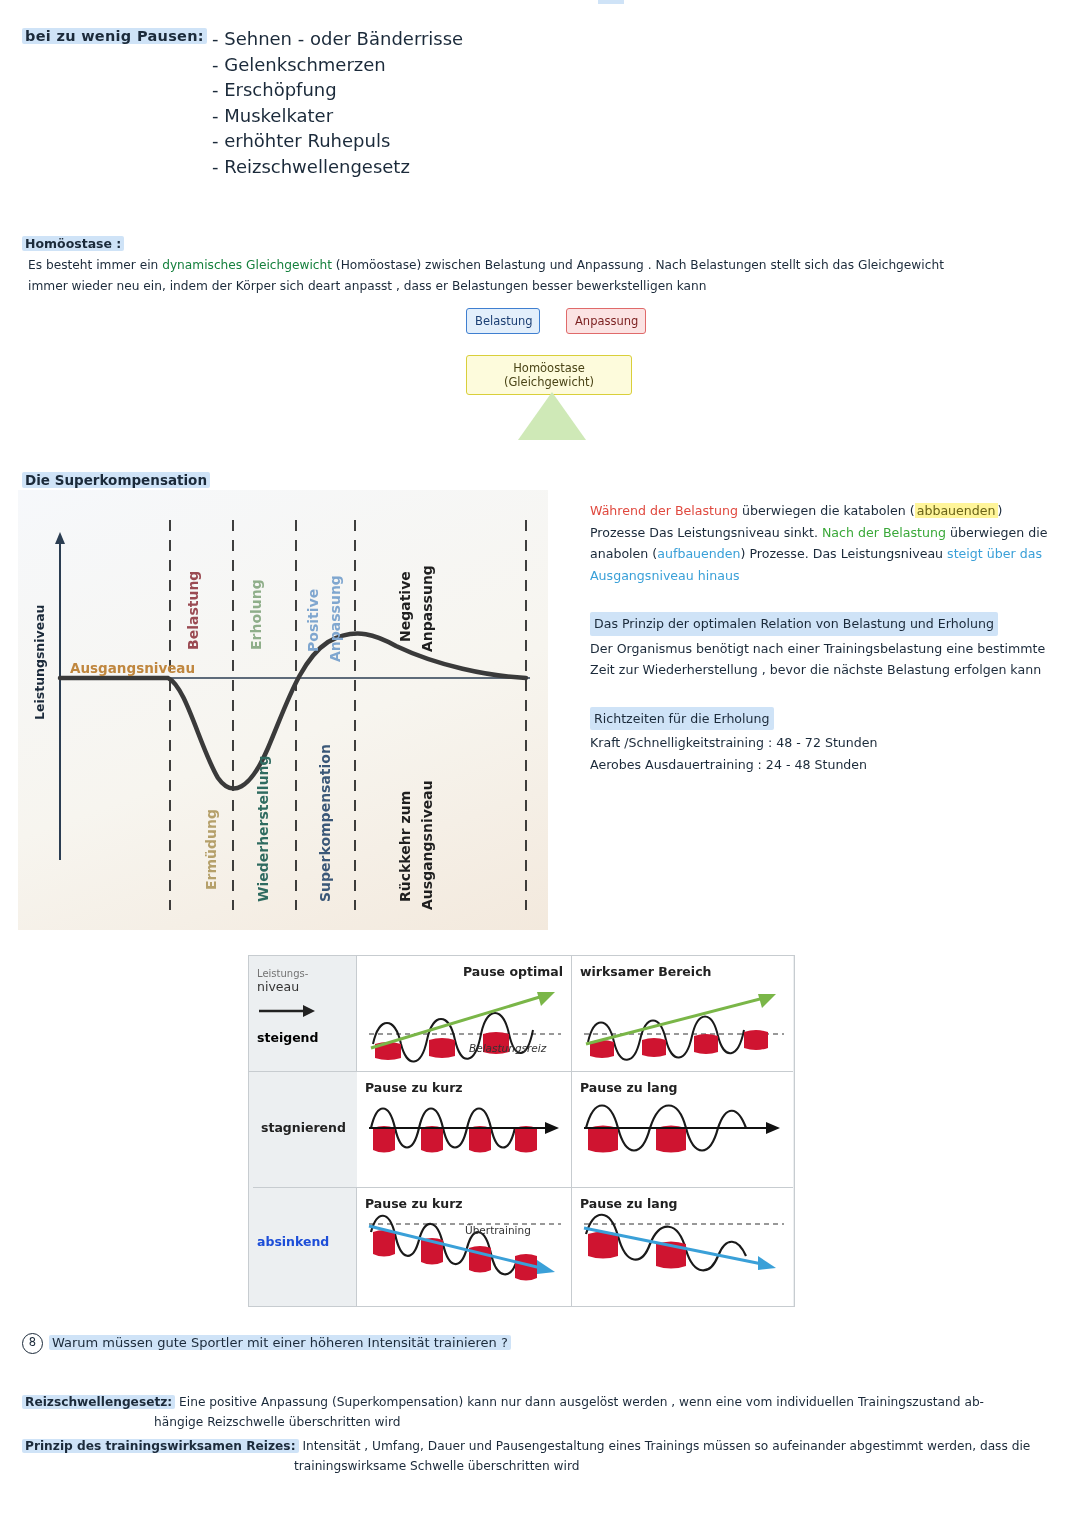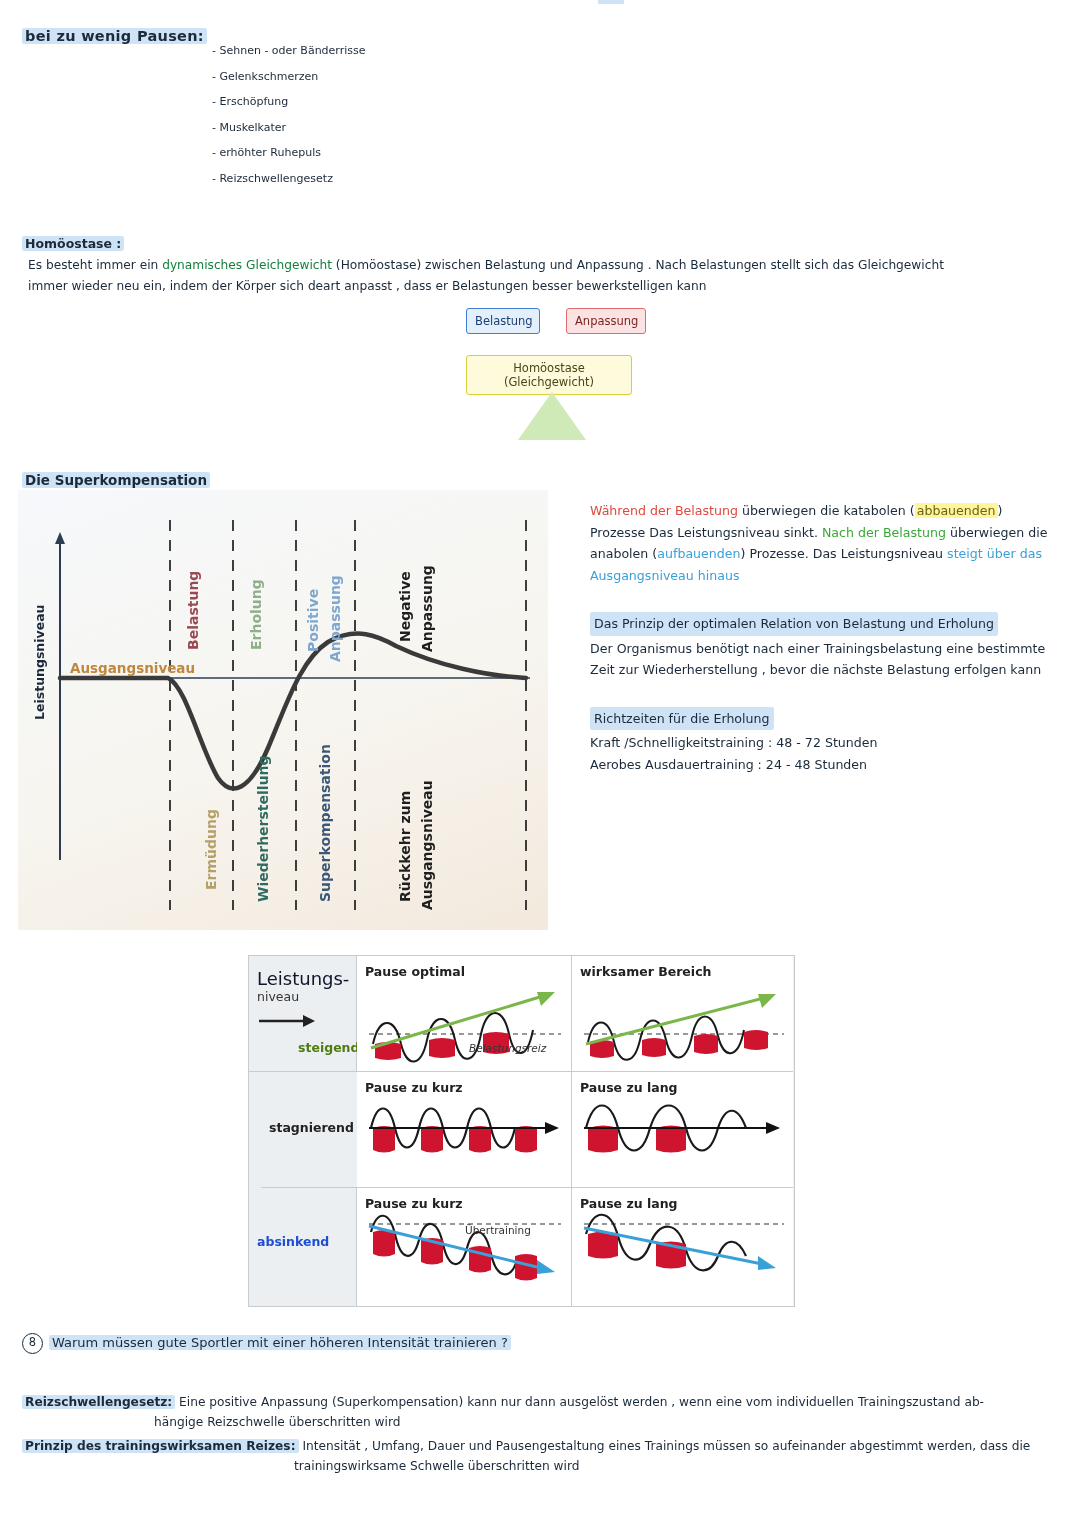--- a/index.html
+++ b/index.html
@@ -9,21 +9,21 @@
     font-family:"DejaVu Sans", sans-serif;
     color:#1b2a3a;
     position:relative;
     overflow:hidden;
   }
   .pg{position:absolute;}
   .hl{background:#cfe3f7;border-radius:2px;padding:0 3px;}
   
   #top-section{left:22px;top:26px;width:620px;}
   #top-label{display:inline-block;font-size:14.5px;font-weight:600;letter-spacing:.3px;}
-  .bullets{position:absolute;left:190px;top:12px;font-size:11px;line-height:25.5px;}
+  .bullets{position:absolute;left:190px;top:0;font-size:18px;line-height:25.5px;}
   .bullets div{white-space:nowrap;}
   
   #homeo-block{left:22px;top:236px;width:1040px;}
   #homeo-label{display:inline-block;font-size:12.5px;font-weight:600;vertical-align:top;}
   #homeo-text{display:inline-block;width:935px;font-size:12.2px;line-height:21px;vertical-align:top;margin-left:6px;}
   .cyan{color:#15803d;}
   
   .mini-box{position:absolute;border:1.6px solid;border-radius:3px;font-size:11.5px;text-align:center;padding:5px 8px;}
   #box-belastung{left:466px;top:308px;border-color:#3f7fd0;background:#e3effb;color:#1c3f73;width:56px;}
   #box-anpassung{left:566px;top:308px;border-color:#e06a6a;background:#fbe3e3;color:#7a1f1f;width:62px;}
@@ -41,21 +41,21 @@
   .green{color:#3aa839;}
   .blue{color:#3aa0d8;}
   .yellowtext{background:#fff59a;border-radius:0;padding:0 2px;color:#6b6418;}
   .note-head{background:#cfe3f7;border-radius:2px;padding:1px 4px;display:inline-block;margin-bottom:2px;}
   .note-block{margin-top:26px;}
   
   #pause-table{position:absolute;left:248px;top:955px;width:545px;height:350px;background:#eceff1;border:1px solid #c7ccd0;}
   #pause-table .cell{position:absolute;box-sizing:border-box;border-right:1px solid #c7ccd0;border-bottom:1px solid #c7ccd0;}
   .ttl{font-size:12.5px;font-weight:bold;color:#222;}
   .rowlbl{font-size:12.5px;font-weight:bold;}
-  .lbl-green{color:#4d7c0f;margin-left:41px;}
+  .lbl-green{color:#000000;}
   .lbl-blue{color:#1d4ed8;}
   .lbl-dark{color:#222;}
   
   #question{position:absolute;left:22px;top:1333px;font-size:13px;}
   .circnum{display:inline-block;width:19px;height:19px;border:1.4px solid #1b2a3a;border-radius:50%;text-align:center;line-height:17px;font-size:11.5px;margin-right:6px;vertical-align:middle;}
   
   #defs{position:absolute;left:22px;top:1392px;width:1040px;font-size:12.2px;line-height:20px;}
   .def-row{margin-bottom:4px;}
   .def-term{background:#cfe3f7;border-radius:2px;padding:0 3px;font-weight:600;}
   .def-body{display:inline;}
@@ -141,36 +141,36 @@
   <div class="note-block">
     <span class="note-head">Richtzeiten für die Erholung</span>
     <div>Kraft /Schnelligkeitstraining : 48 - 72 Stunden</div>
     <div>Aerobes Ausdauertraining : 24 - 48 Stunden</div>
   </div>
 </div>
 
 <div id="pause-table">
 
   <div class="cell" style="left:0;top:0;width:108px;height:116px;padding:12px 8px;">
-    <div style="font-size:18px;color:#0f172a;">Leistungs-</div>
+    <div style="font-size:10px;color:#737373;">Leistungs-</div>
     <div style="font-size:12.5px;color:#333;">niveau</div>
     <svg width="60" height="22" style="margin-top:6px;">
       <line x1="2" y1="11" x2="48" y2="11" stroke="#222" stroke-width="2.4"></line>
       <polygon points="58,11 46,5 46,17" fill="#222"></polygon>
     </svg>
     <div class="rowlbl lbl-green" style="margin-top:4px;">steigend</div>
   </div>
-  <div class="cell" style="left:12px;top:116px;width:106px;height:116px;padding:48px 8px;">
+  <div class="cell" style="left:4px;top:116px;width:106px;height:116px;padding:48px 8px;">
     <div class="rowlbl lbl-dark">stagnierend</div>
   </div>
   <div class="cell" style="left:0;top:232px;width:108px;height:118px;padding:46px 8px;border-bottom:none;">
     <div class="rowlbl lbl-blue">absinkend</div>
   </div>
 
-  <div class="cell" style="left:108px;top:0;width:215px;height:116px;background:#fff;padding:8px;">
+  <div class="cell" style="left:108px;top:0;width:215px;height:116px;background:#fff;padding:8px;text-align:right;">
     <div class="ttl">Pause optimal</div>
     <svg width="200" height="82" style="position:absolute;left:8px;top:26px;">
       <line x1="4" y1="52" x2="196" y2="52" stroke="#333" stroke-width="1.2" stroke-dasharray="5,4"></line>
       <path d="M8,62 C14,34 30,34 36,62 C42,86 56,86 62,58 C68,30 84,30 90,58 C96,84 110,84 116,52 C122,24 138,24 144,52 C150,78 162,78 168,48" fill="none" stroke="#1a1a1a" stroke-width="2"></path>
       <path d="M10,62 q13,-4 26,0 l0,14 q-13,4 -26,0 z" fill="#cf1430"></path>
       <path d="M64,58 q13,-4 26,0 l0,16 q-13,4 -26,0 z" fill="#cf1430"></path>
       <path d="M118,52 q13,-4 26,0 l0,18 q-13,4 -26,0 z" fill="#cf1430"></path>
       <line x1="6" y1="66" x2="178" y2="14" stroke="#7ab648" stroke-width="3"></line>
       <polygon points="190,10 172,10 176,24" fill="#7ab648"></polygon>
     </svg>

